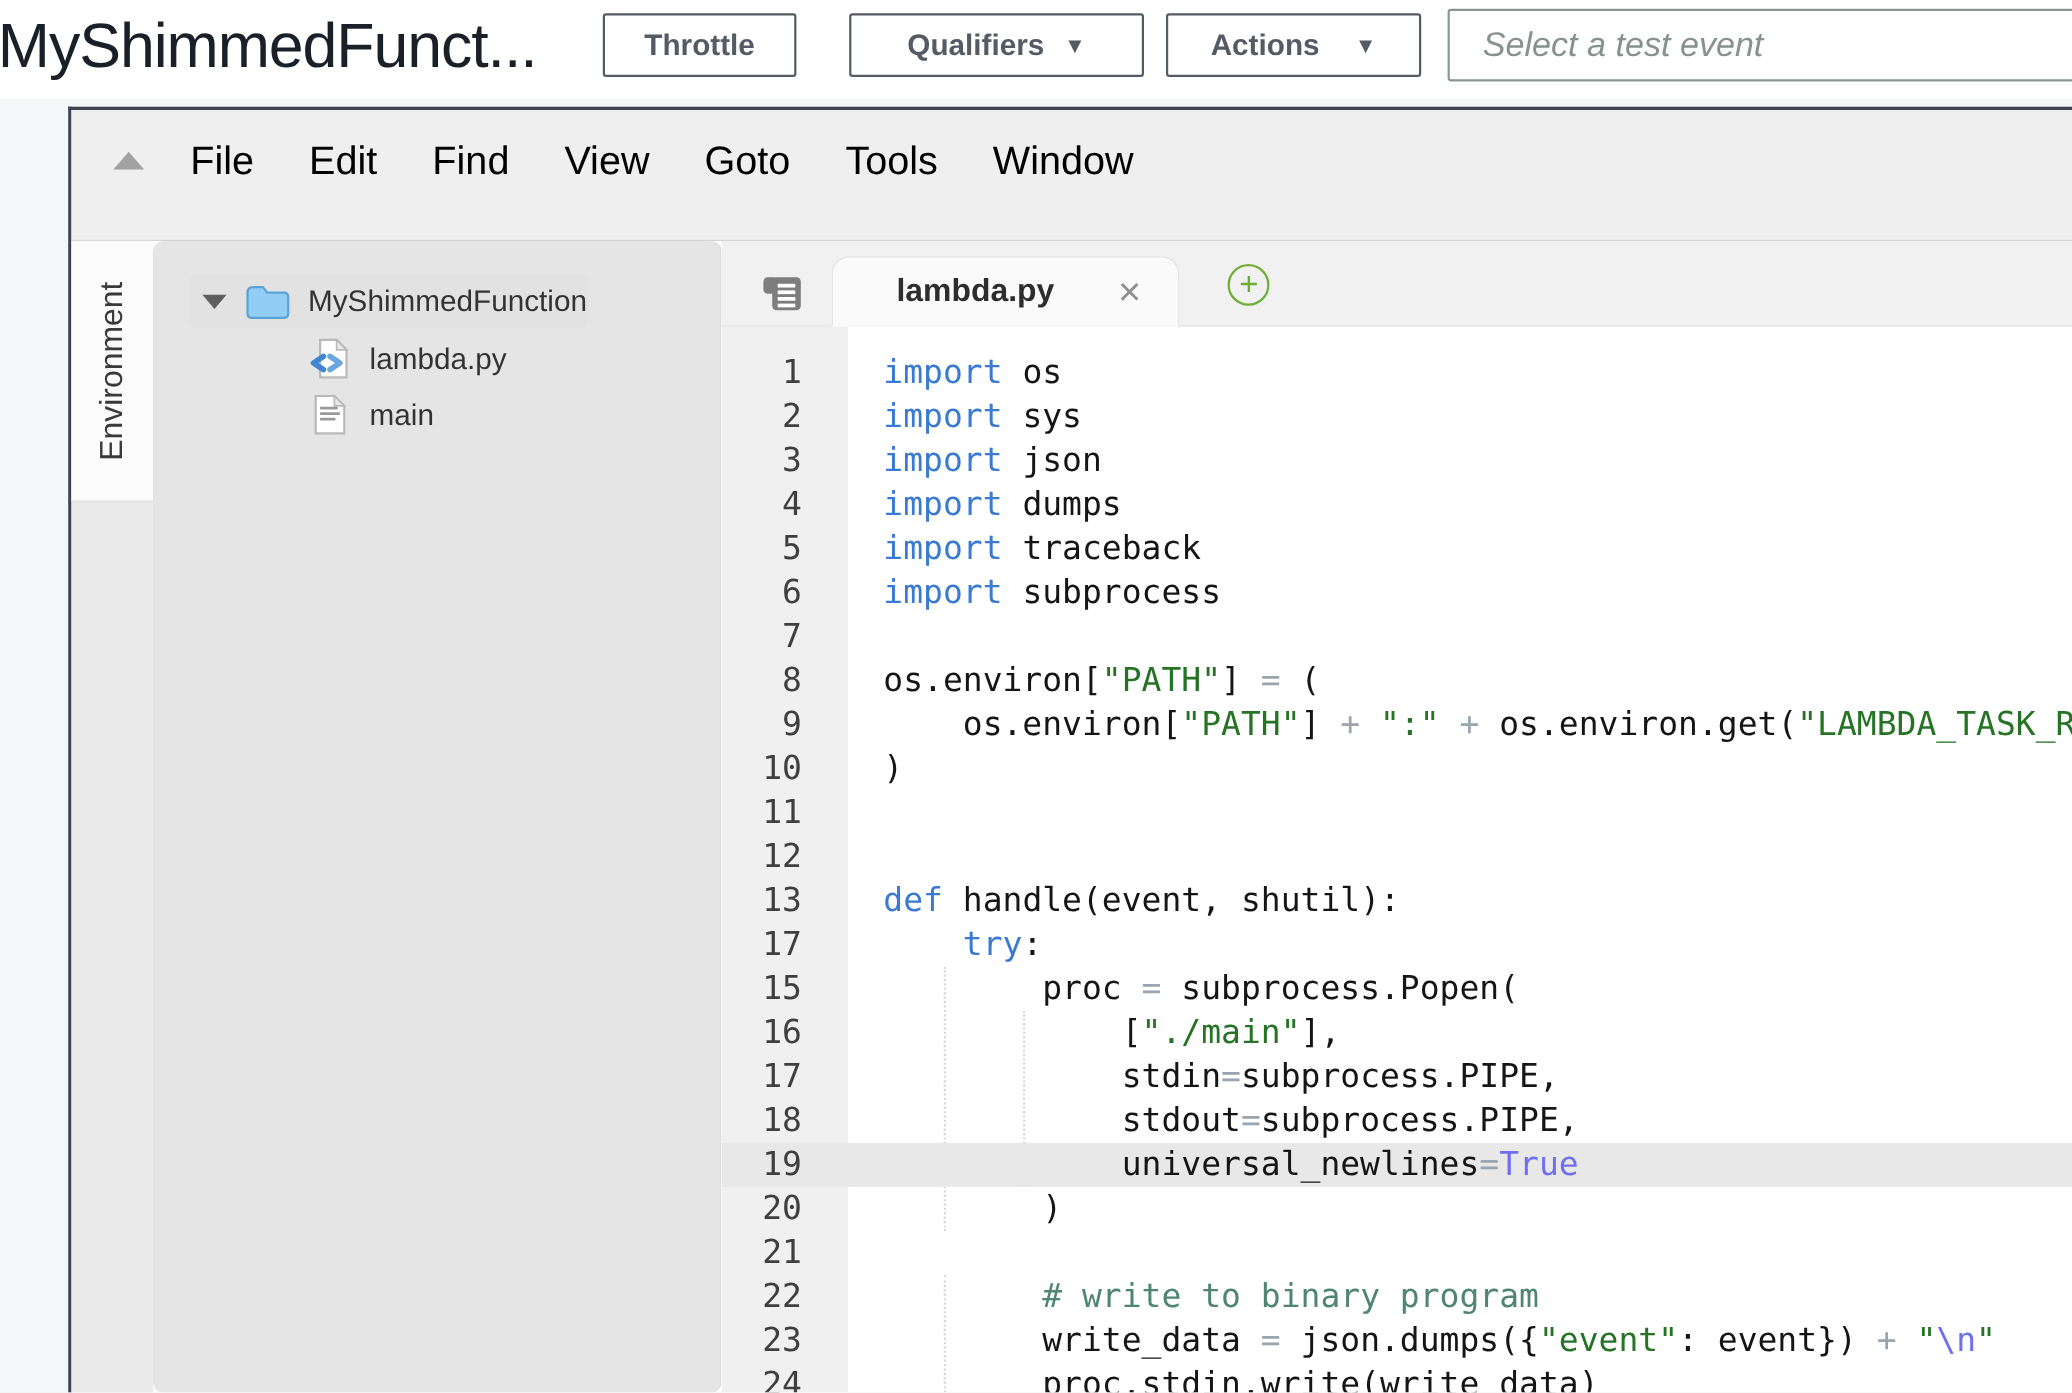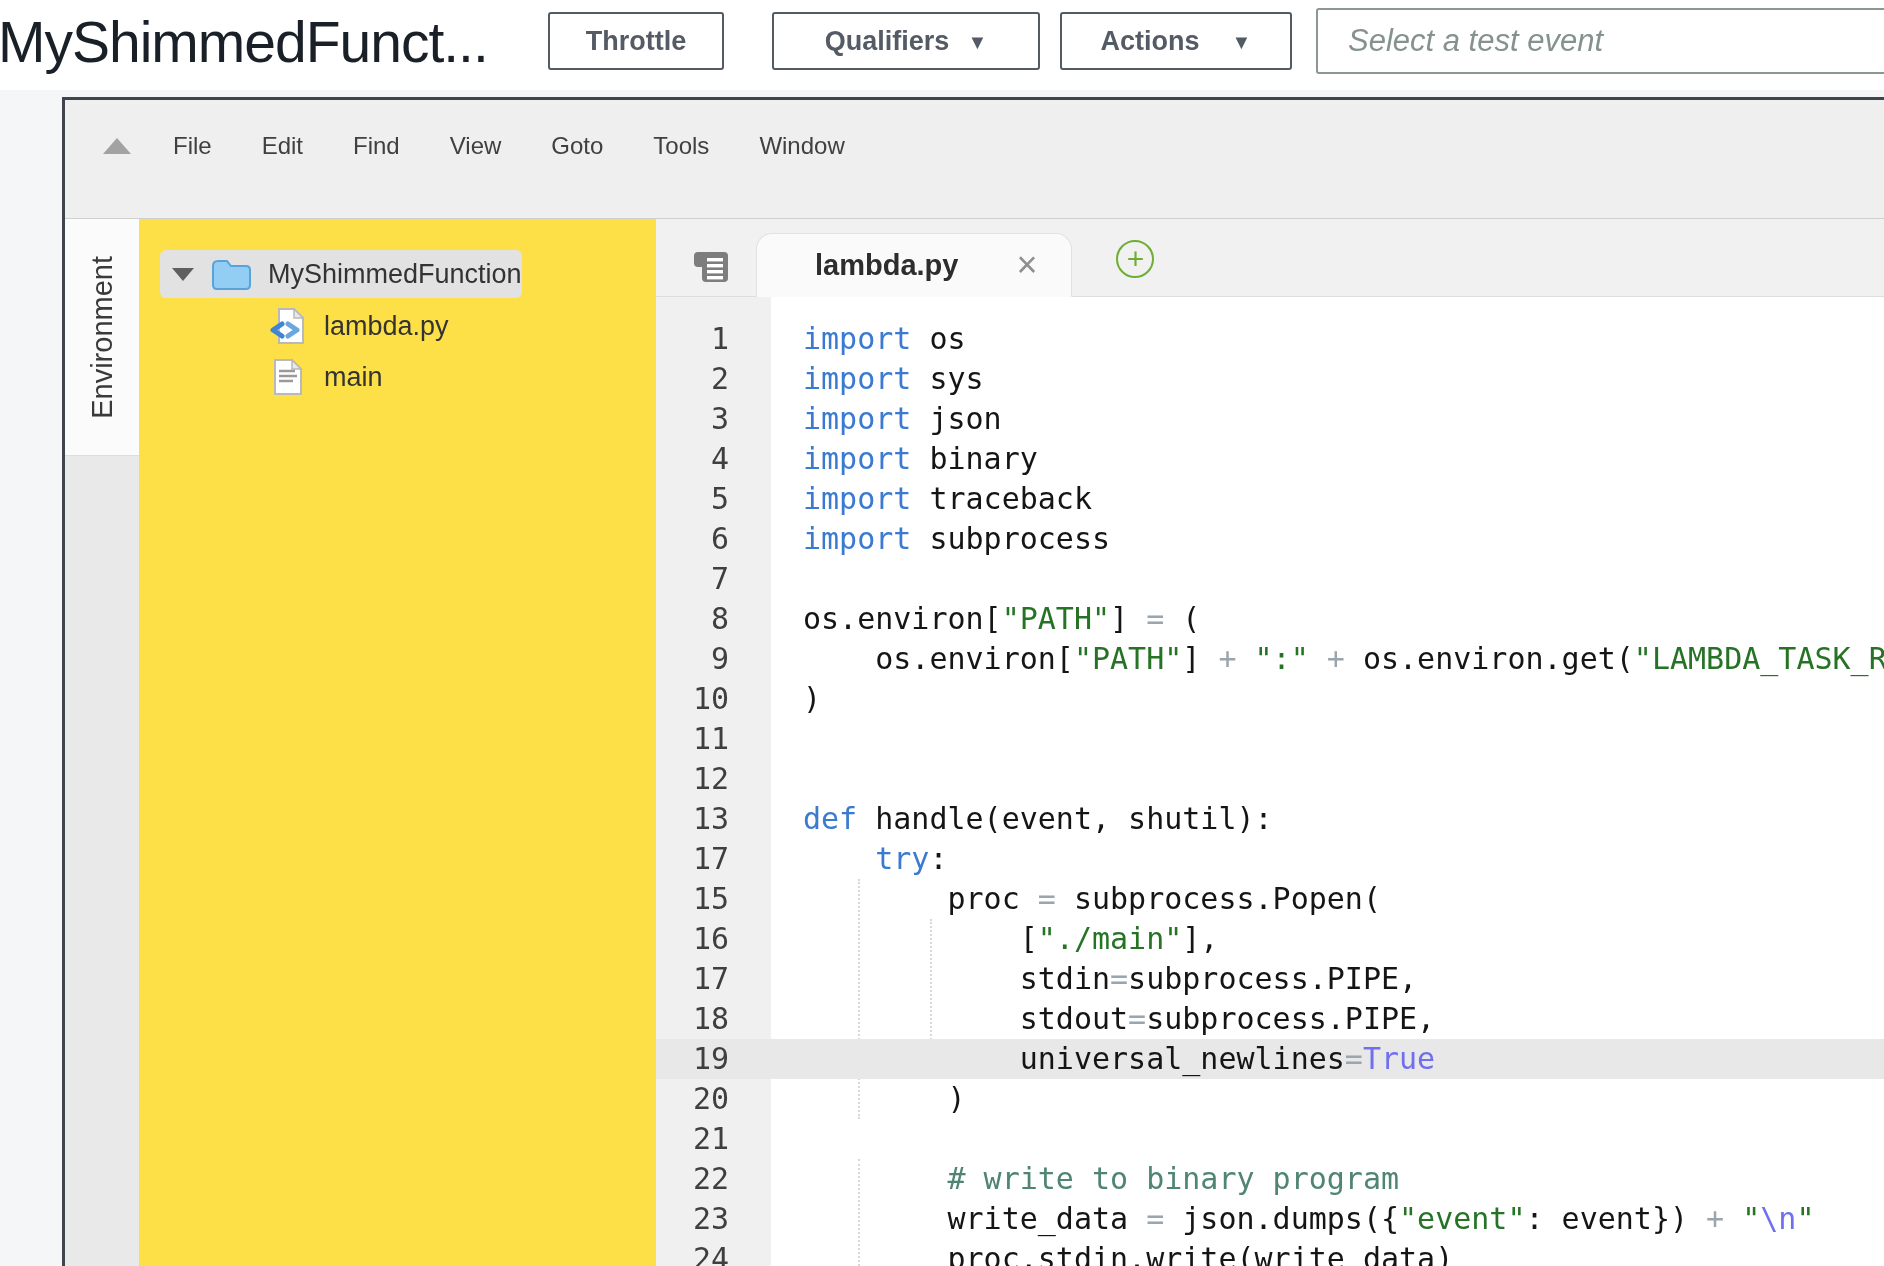--- a/index.html
+++ b/index.html
@@ -25,33 +25,33 @@
   
   .window { position:absolute; left:62px; top:97px; right:0; bottom:0;
             border-top:3px solid #3f4450; border-left:3px solid #3f4450;
             background:#fff; display:flex; flex-direction:column; }
 
   .menubar { height:119px; flex:none; background:#efefef; border-bottom:1px solid #cfcfcf;
              display:flex; align-items:flex-start; padding:26px 0 0 34px; }
   .collapse-triangle { width:0; height:0; border-left:14px solid transparent;
              border-right:14px solid transparent; border-bottom:16px solid #a2a2a2;
              margin:12px 42px 0 4px; cursor:pointer; }
-  .menu-item { font-size:24px; color:#404040; margin-right:50px; line-height:40px; cursor:pointer; }
+  .menu-item { font-size:36px; color:#000000; margin-right:50px; line-height:40px; cursor:pointer; }
 
   .content { flex:1; display:flex; min-height:0; }
 
   
   .side-strip { width:74px; flex:none; background:#e9e9e9; position:relative; }
   .env-tab { position:absolute; left:0; top:0; width:74px; height:237px; background:#fbfbfb;
              border-bottom:1px solid #dddddd; display:flex; align-items:center; justify-content:center; cursor:pointer; }
   .env-label { writing-mode:vertical-rl; transform:rotate(180deg); font-size:29px; color:#3a3a3a; }
 
   
-  .tree-panel { width:517px; flex:none; background:#fde047; border-right:1px solid #d6d6d6;
-                padding:31px 0 0 21px; overflow:hidden; }
+  .tree-panel { width:517px; flex:none; background:#e5e5e5; border-right:1px solid #d6d6d6;
+                padding:31px 0 0 33px; overflow:hidden;border-radius:10px; }
   .tree-row-folder { width:362px; height:48px; background:#e2e2e2; border-radius:6px;
                      display:flex; align-items:center; padding-left:12px; cursor:pointer; }
   .caret-down { width:0; height:0; border-left:11px solid transparent; border-right:11px solid transparent;
                 border-top:13px solid #5f5f5f; margin-right:16px; flex:none; }
   .tree-label { font-size:27px; color:#333; white-space:nowrap; }
   .tree-row-file { height:46px; display:flex; align-items:center; margin-left:108px; margin-top:5px; cursor:pointer; }
   .tree-icon { margin-right:16px; flex:none; }
 
   
   .editor { flex:1; display:flex; flex-direction:column; min-width:0; background:#f1f1f1; }
@@ -192,21 +192,21 @@
             <div class="code-line">
               <div class="gutter-cell">2</div>
               <div class="code-cell"><span class="tk-k">import</span><span class="tk-p"> sys</span></div>
             </div>
             <div class="code-line">
               <div class="gutter-cell">3</div>
               <div class="code-cell"><span class="tk-k">import</span><span class="tk-p"> json</span></div>
             </div>
             <div class="code-line">
               <div class="gutter-cell">4</div>
-              <div class="code-cell"><span class="tk-k">import</span><span class="tk-p"> binary</span></div>
+              <div class="code-cell"><span class="tk-k">import</span><span class="tk-p"> dumps</span></div>
             </div>
             <div class="code-line">
               <div class="gutter-cell">5</div>
               <div class="code-cell"><span class="tk-k">import</span><span class="tk-p"> traceback</span></div>
             </div>
             <div class="code-line">
               <div class="gutter-cell">6</div>
               <div class="code-cell"><span class="tk-k">import</span><span class="tk-p"> subprocess</span></div>
             </div>
             <div class="code-line">

